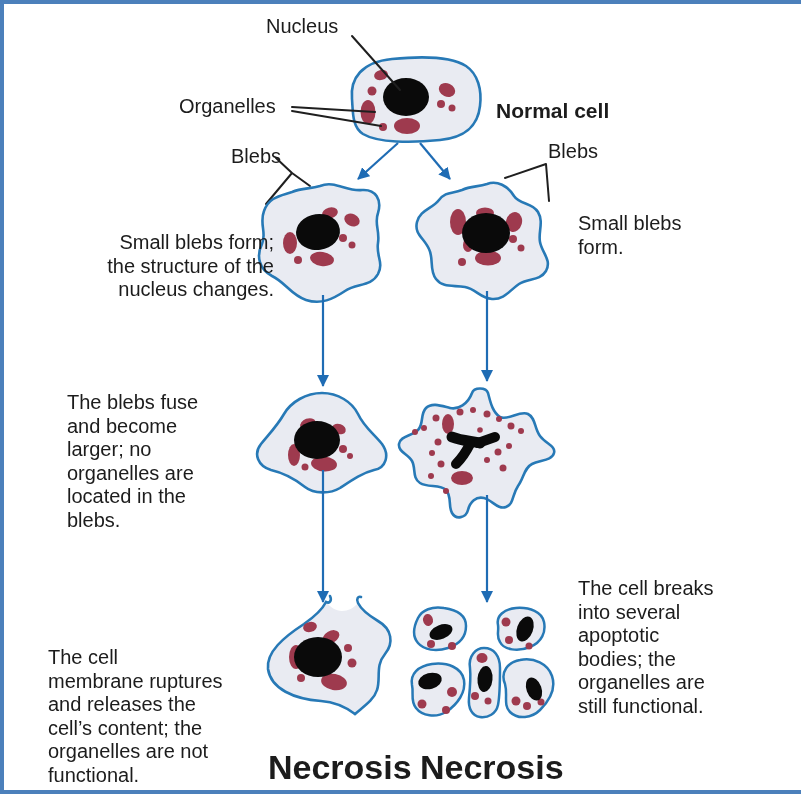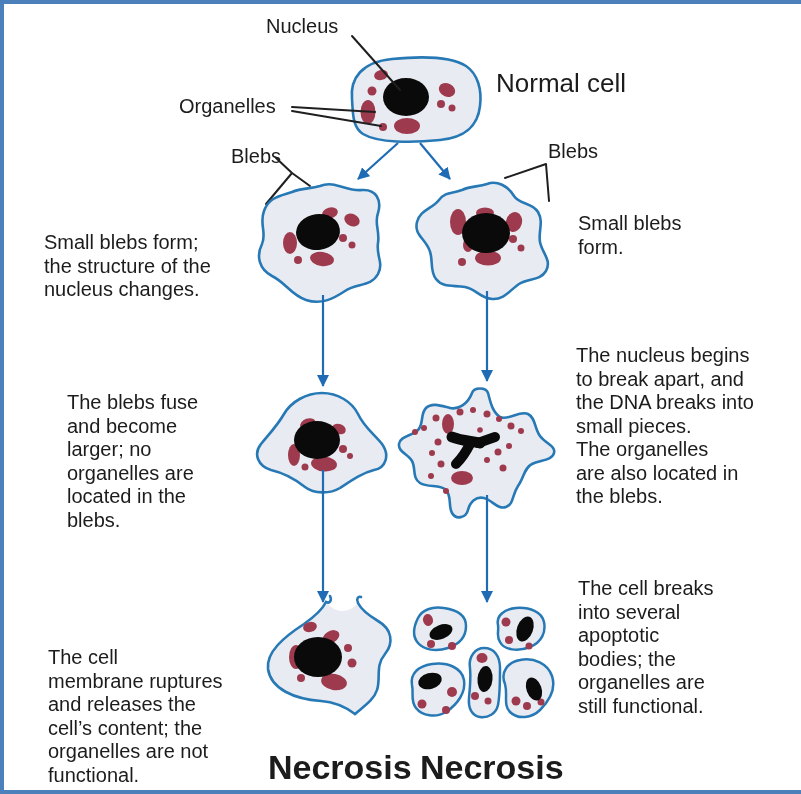--- a/index.html
+++ b/index.html
@@ -20,21 +20,21 @@
   .body-sm{fill:var(--cell-fill); stroke:var(--cell-stroke); stroke-width:2.5; stroke-linejoin:round;}
   .org{fill:var(--organelle-red); stroke:none;}
   .nuc{fill:var(--nucleus-black); stroke:none;}
   .frag{fill:none; stroke:var(--nucleus-black); stroke-linecap:round;}
   .arrow{fill:none; stroke:var(--arrow-blue); stroke-width:2.2;}
   .ahead{fill:var(--arrow-blue);}
   .leader{fill:none; stroke:var(--line-dark); stroke-width:2; stroke-linecap:round; stroke-linejoin:round;}
   .txt{position:absolute; color:var(--text-dark); white-space:pre-line;}
   .caption{font-size:20px; line-height:23.5px;}
   .annot{font-size:20px; line-height:22px;}
-  .subhead{font-size:26px; font-weight:normal; line-height:24px;}
+  .subhead{font-size:21px; font-weight:bold; line-height:24px;margin-top:28px;}
   .heading{font-size:34px; font-weight:bold; line-height:30px;}
 </style>
 </head>
 <body>
 
 <div class="page">
 
   <svg class="diagram" width="801" height="794" viewBox="0 0 801 794">
     <defs>
       <marker id="ah" markerUnits="userSpaceOnUse" markerWidth="13" markerHeight="12" refX="11" refY="6" orient="auto">
@@ -238,41 +238,34 @@
   <div class="txt annot" style="left:266px; top:15px;">Nucleus</div>
 
   <div class="txt annot" style="left:179px; top:95px;">Organelles</div>
 
   <div class="txt subhead" style="left:496px; top:71px;">Normal cell</div>
 
   <div class="txt annot" style="left:231px; top:145px;">Blebs</div>
 
   <div class="txt annot" style="left:548px; top:140px;">Blebs</div>
 
-  <div class="txt caption" style="left:44px; top:231px; width:230px;">Small blebs form;
+  <div class="txt caption" style="left:44px; top:231px; width:230px;text-align:right;">Small blebs form;
 the structure of the
 nucleus changes.</div>
 
   <div class="txt caption" style="left:578px; top:212px; width:160px;">Small blebs
 form.</div>
 
   <div class="txt caption" style="left:44px; top:391px; width:190px;margin-left:23px;">The blebs fuse
 and become
 larger; no
 organelles are
 located in the
 blebs.</div>
 
-  <div class="txt caption" style="left:576px; top:344px; width:215px;">The nucleus begins
-to break apart, and
-the DNA breaks into
-small pieces.
-The organelles
-are also located in
-the blebs.</div>
 
   <div class="txt caption" style="left:48px; top:608px; width:230px;margin-top:38px;">The cell
 membrane ruptures
 and releases the
 cell’s content; the
 organelles are not
 functional.</div>
 
   <div class="txt caption" style="left:578px; top:577px; width:200px;">The cell breaks
 into several

